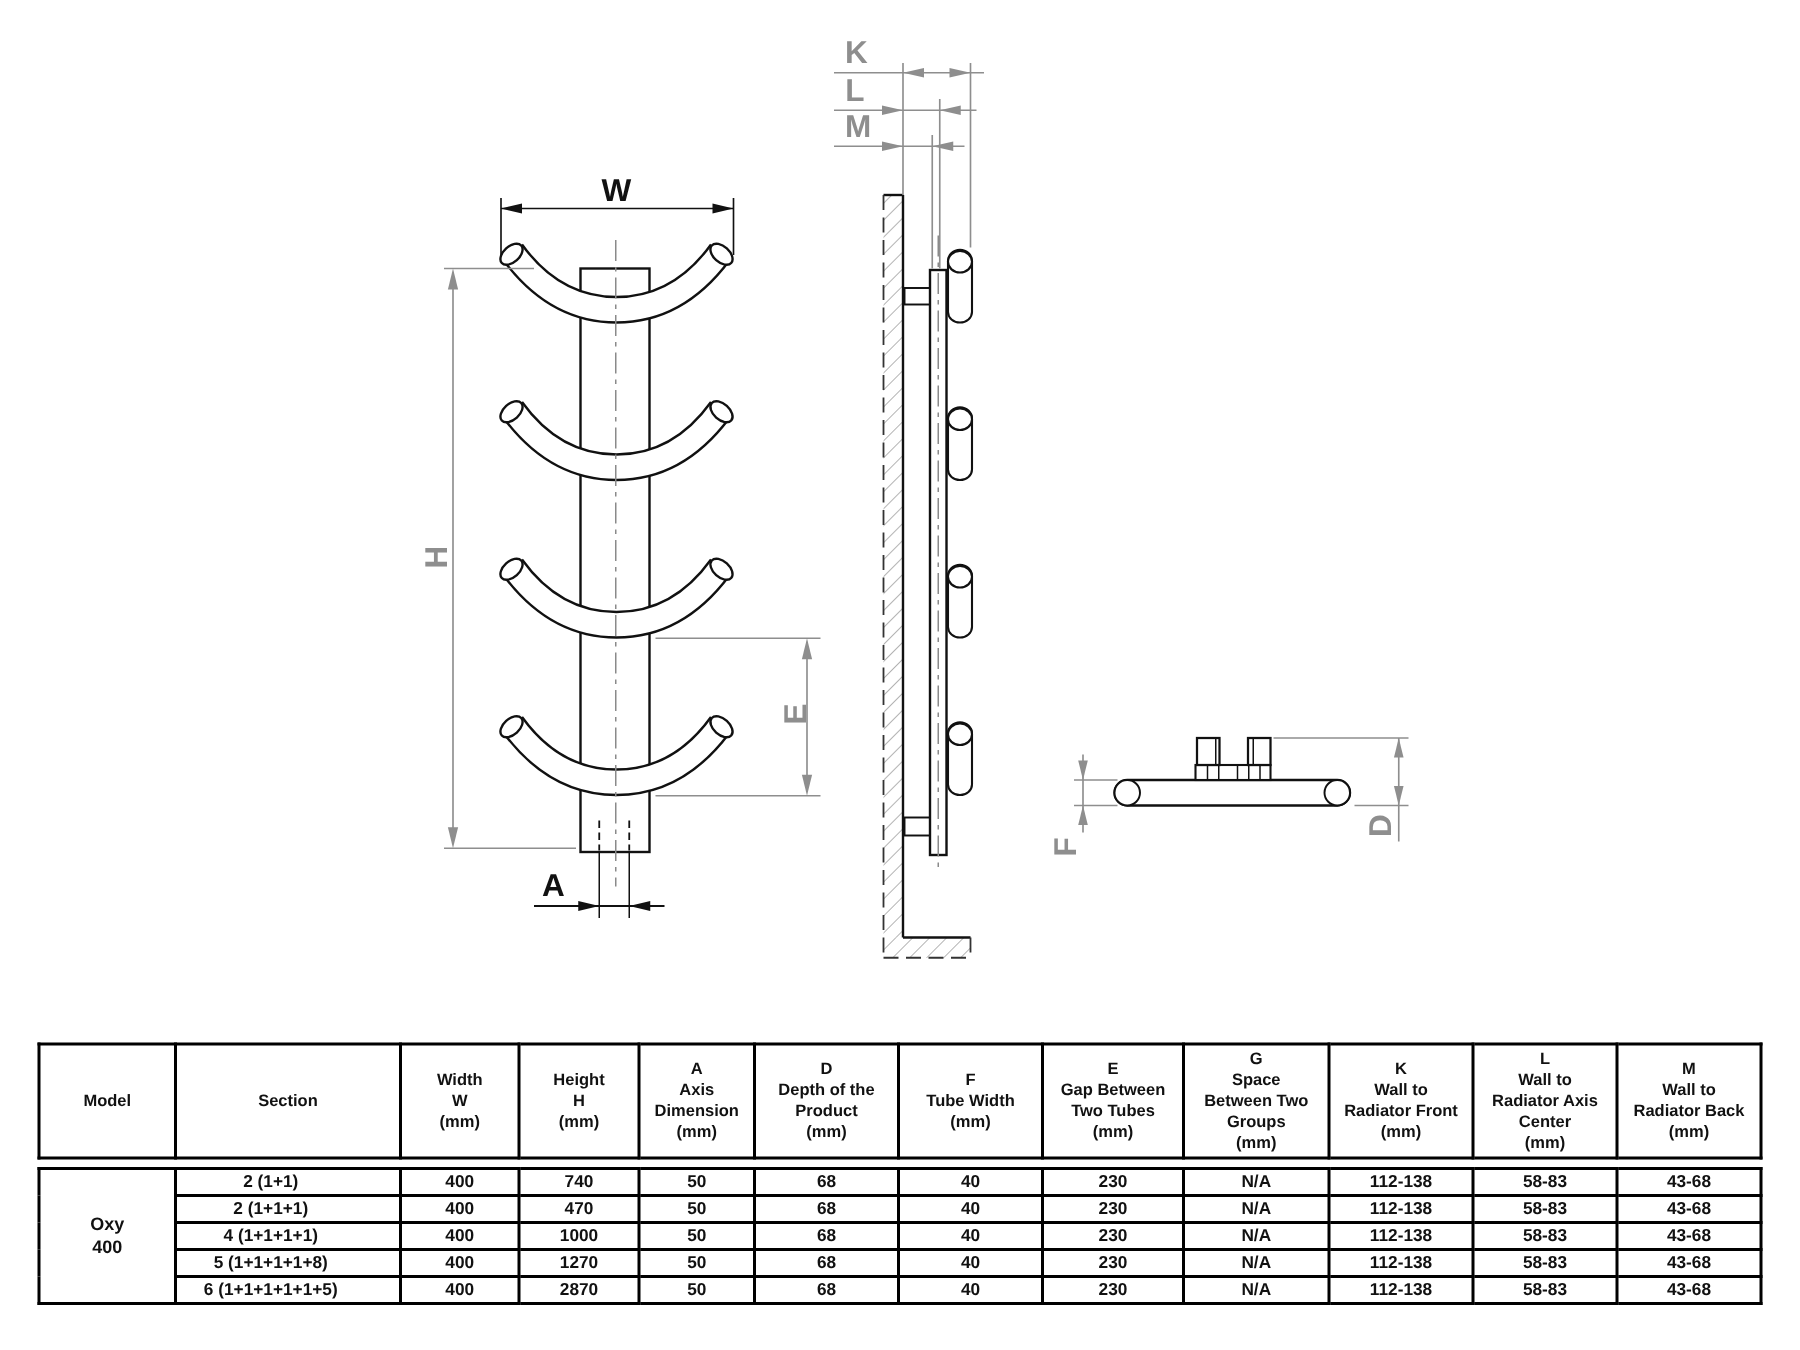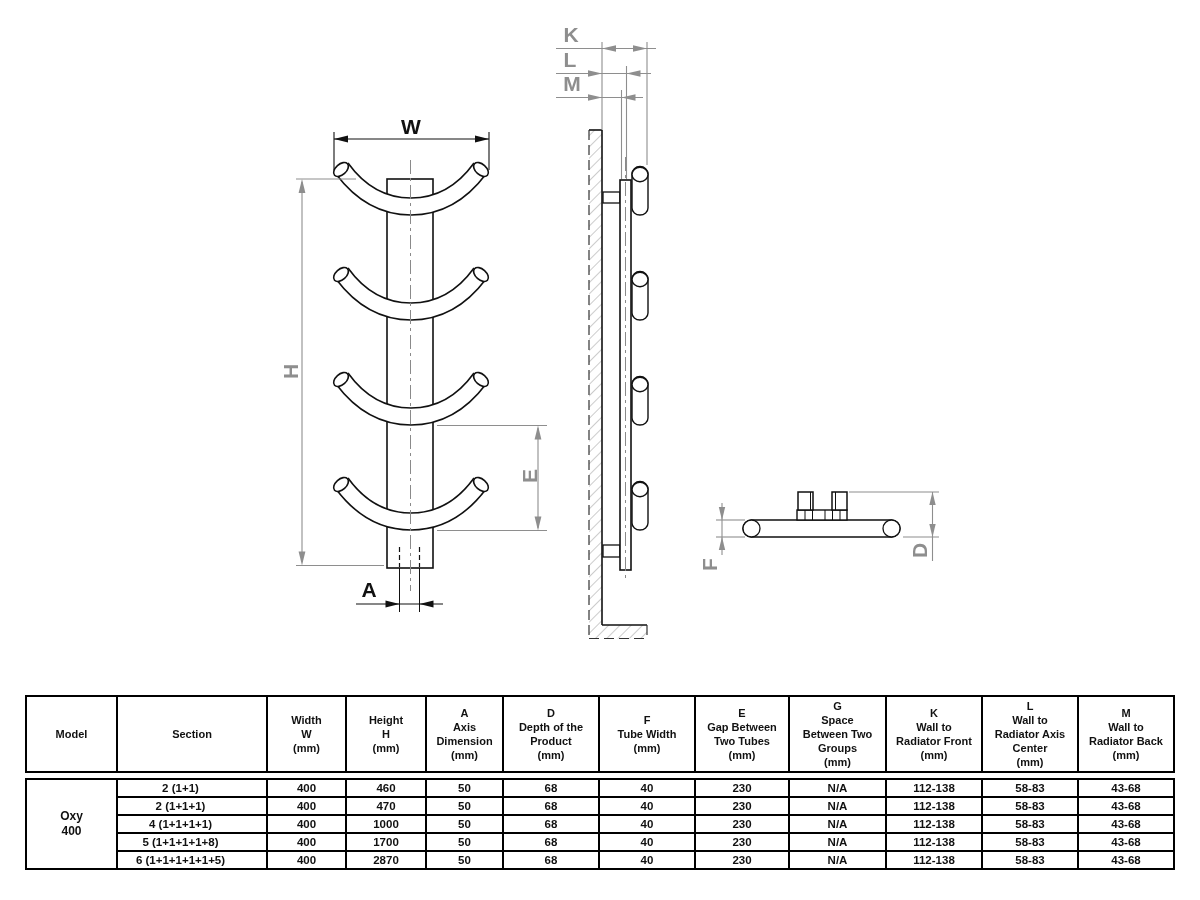--- a/index.html
+++ b/index.html
@@ -224,21 +224,21 @@
       <col style="width:97px">
         <col style="width:96px">
         <col style="width:96px">
         <col style="width:96px">
     </colgroup>
     <tbody>
         <tr>
       <td class="model" rowspan="5">Oxy<br>400</td>
       <td class="sec">2 (1+1)</td>
       <td>400</td>
-      <td>460</td>
+      <td>740</td>
       <td>50</td>
       <td>68</td>
       <td>40</td>
       <td>230</td>
       <td>N/A</td>
       <td>112-138</td>
       <td>58-83</td>
       <td>43-68</td>
     </tr>
     <tr>
@@ -263,21 +263,21 @@
       <td>40</td>
       <td>230</td>
       <td>N/A</td>
       <td>112-138</td>
       <td>58-83</td>
       <td>43-68</td>
     </tr>
     <tr>
       <td class="sec">5 (1+1+1+1+8)</td>
       <td>400</td>
-      <td>1700</td>
+      <td>1270</td>
       <td>50</td>
       <td>68</td>
       <td>40</td>
       <td>230</td>
       <td>N/A</td>
       <td>112-138</td>
       <td>58-83</td>
       <td>43-68</td>
     </tr>
     <tr>

